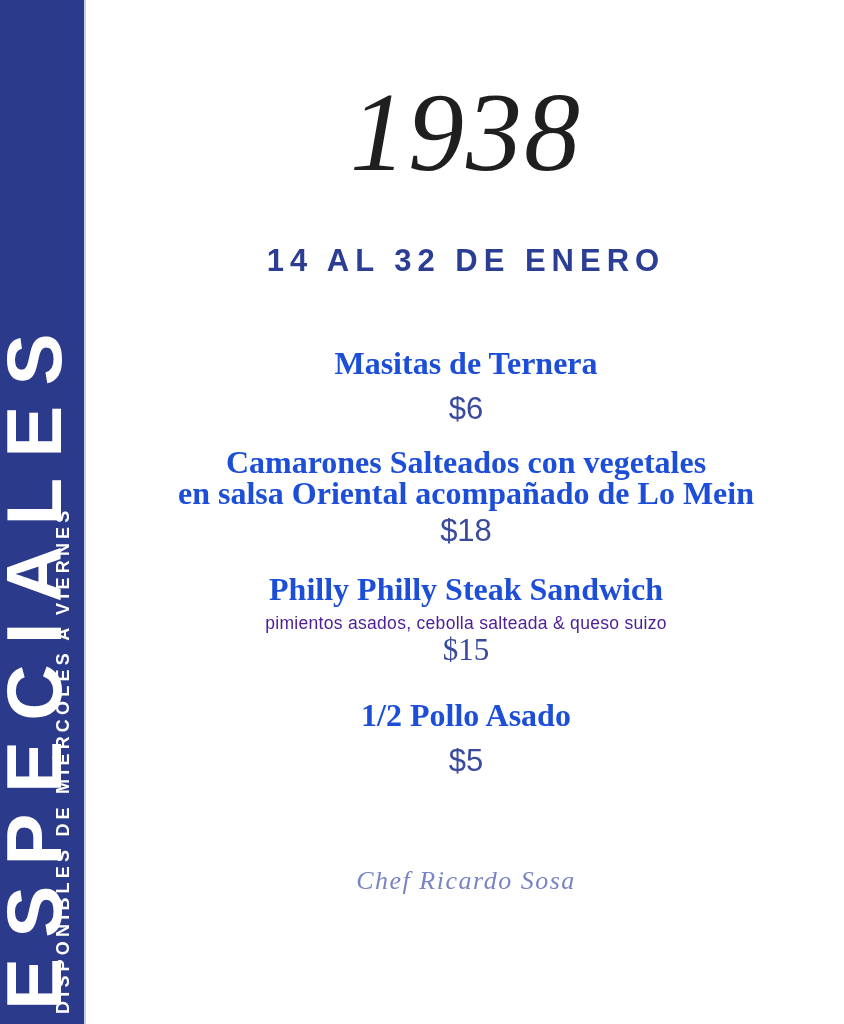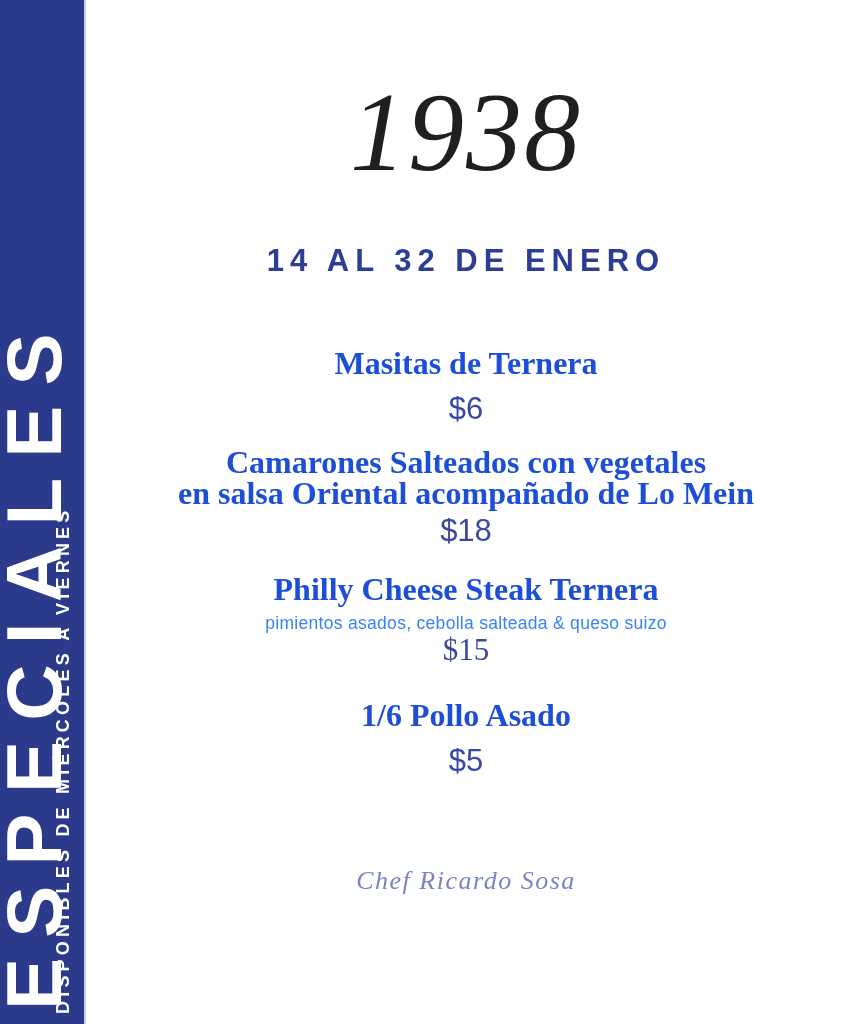--- a/index.html
+++ b/index.html
@@ -98,21 +98,21 @@
   }
   .p1 { top: 391px; }
   .p2 { top: 513px; text-align: center; }
   .p3 { top: 632px; font-family: Liberation Serif, serif; }
   .p4 { top: 743px; }
   .item-desc {
     top: 613px;
     font-family: "Liberation Sans", sans-serif;
     font-weight: 400;
     font-size: 17.5px;
-    color: #3b82f6;
+    color: #4c1d95;
     letter-spacing: 0.3px;
   }
   .name-line { display: block; }
   .signature {
     top: 866px;
     font-family: "Liberation Serif", "DejaVu Serif", serif;
     font-style: italic;
     font-weight: 400;
     font-size: 26px;
     letter-spacing: 1.5px;
@@ -133,20 +133,20 @@
 
 <div class="block item-name n1">Masitas de Ternera</div>
 <div class="block item-price p1">$6</div>
 
 <div class="block item-name n2">
   <span class="name-line">Camarones Salteados con vegetales</span>
   <span class="name-line">en salsa Oriental acompañado de Lo Mein</span>
 </div>
 <div class="block item-price p2">$18</div>
 
-<div class="block item-name n3">Philly Cheese Steak Ternera</div>
+<div class="block item-name n3">Philly Philly Steak Sandwich</div>
 <div class="block item-desc">pimientos asados, cebolla salteada &amp; queso suizo</div>
 <div class="block item-price p3">$15</div>
 
-<div class="block item-name n4">1/6 Pollo Asado</div>
+<div class="block item-name n4">1/2 Pollo Asado</div>
 <div class="block item-price p4">$5</div>
 
 <div class="block signature">Chef Ricardo Sosa</div>
 
 </body></html>

